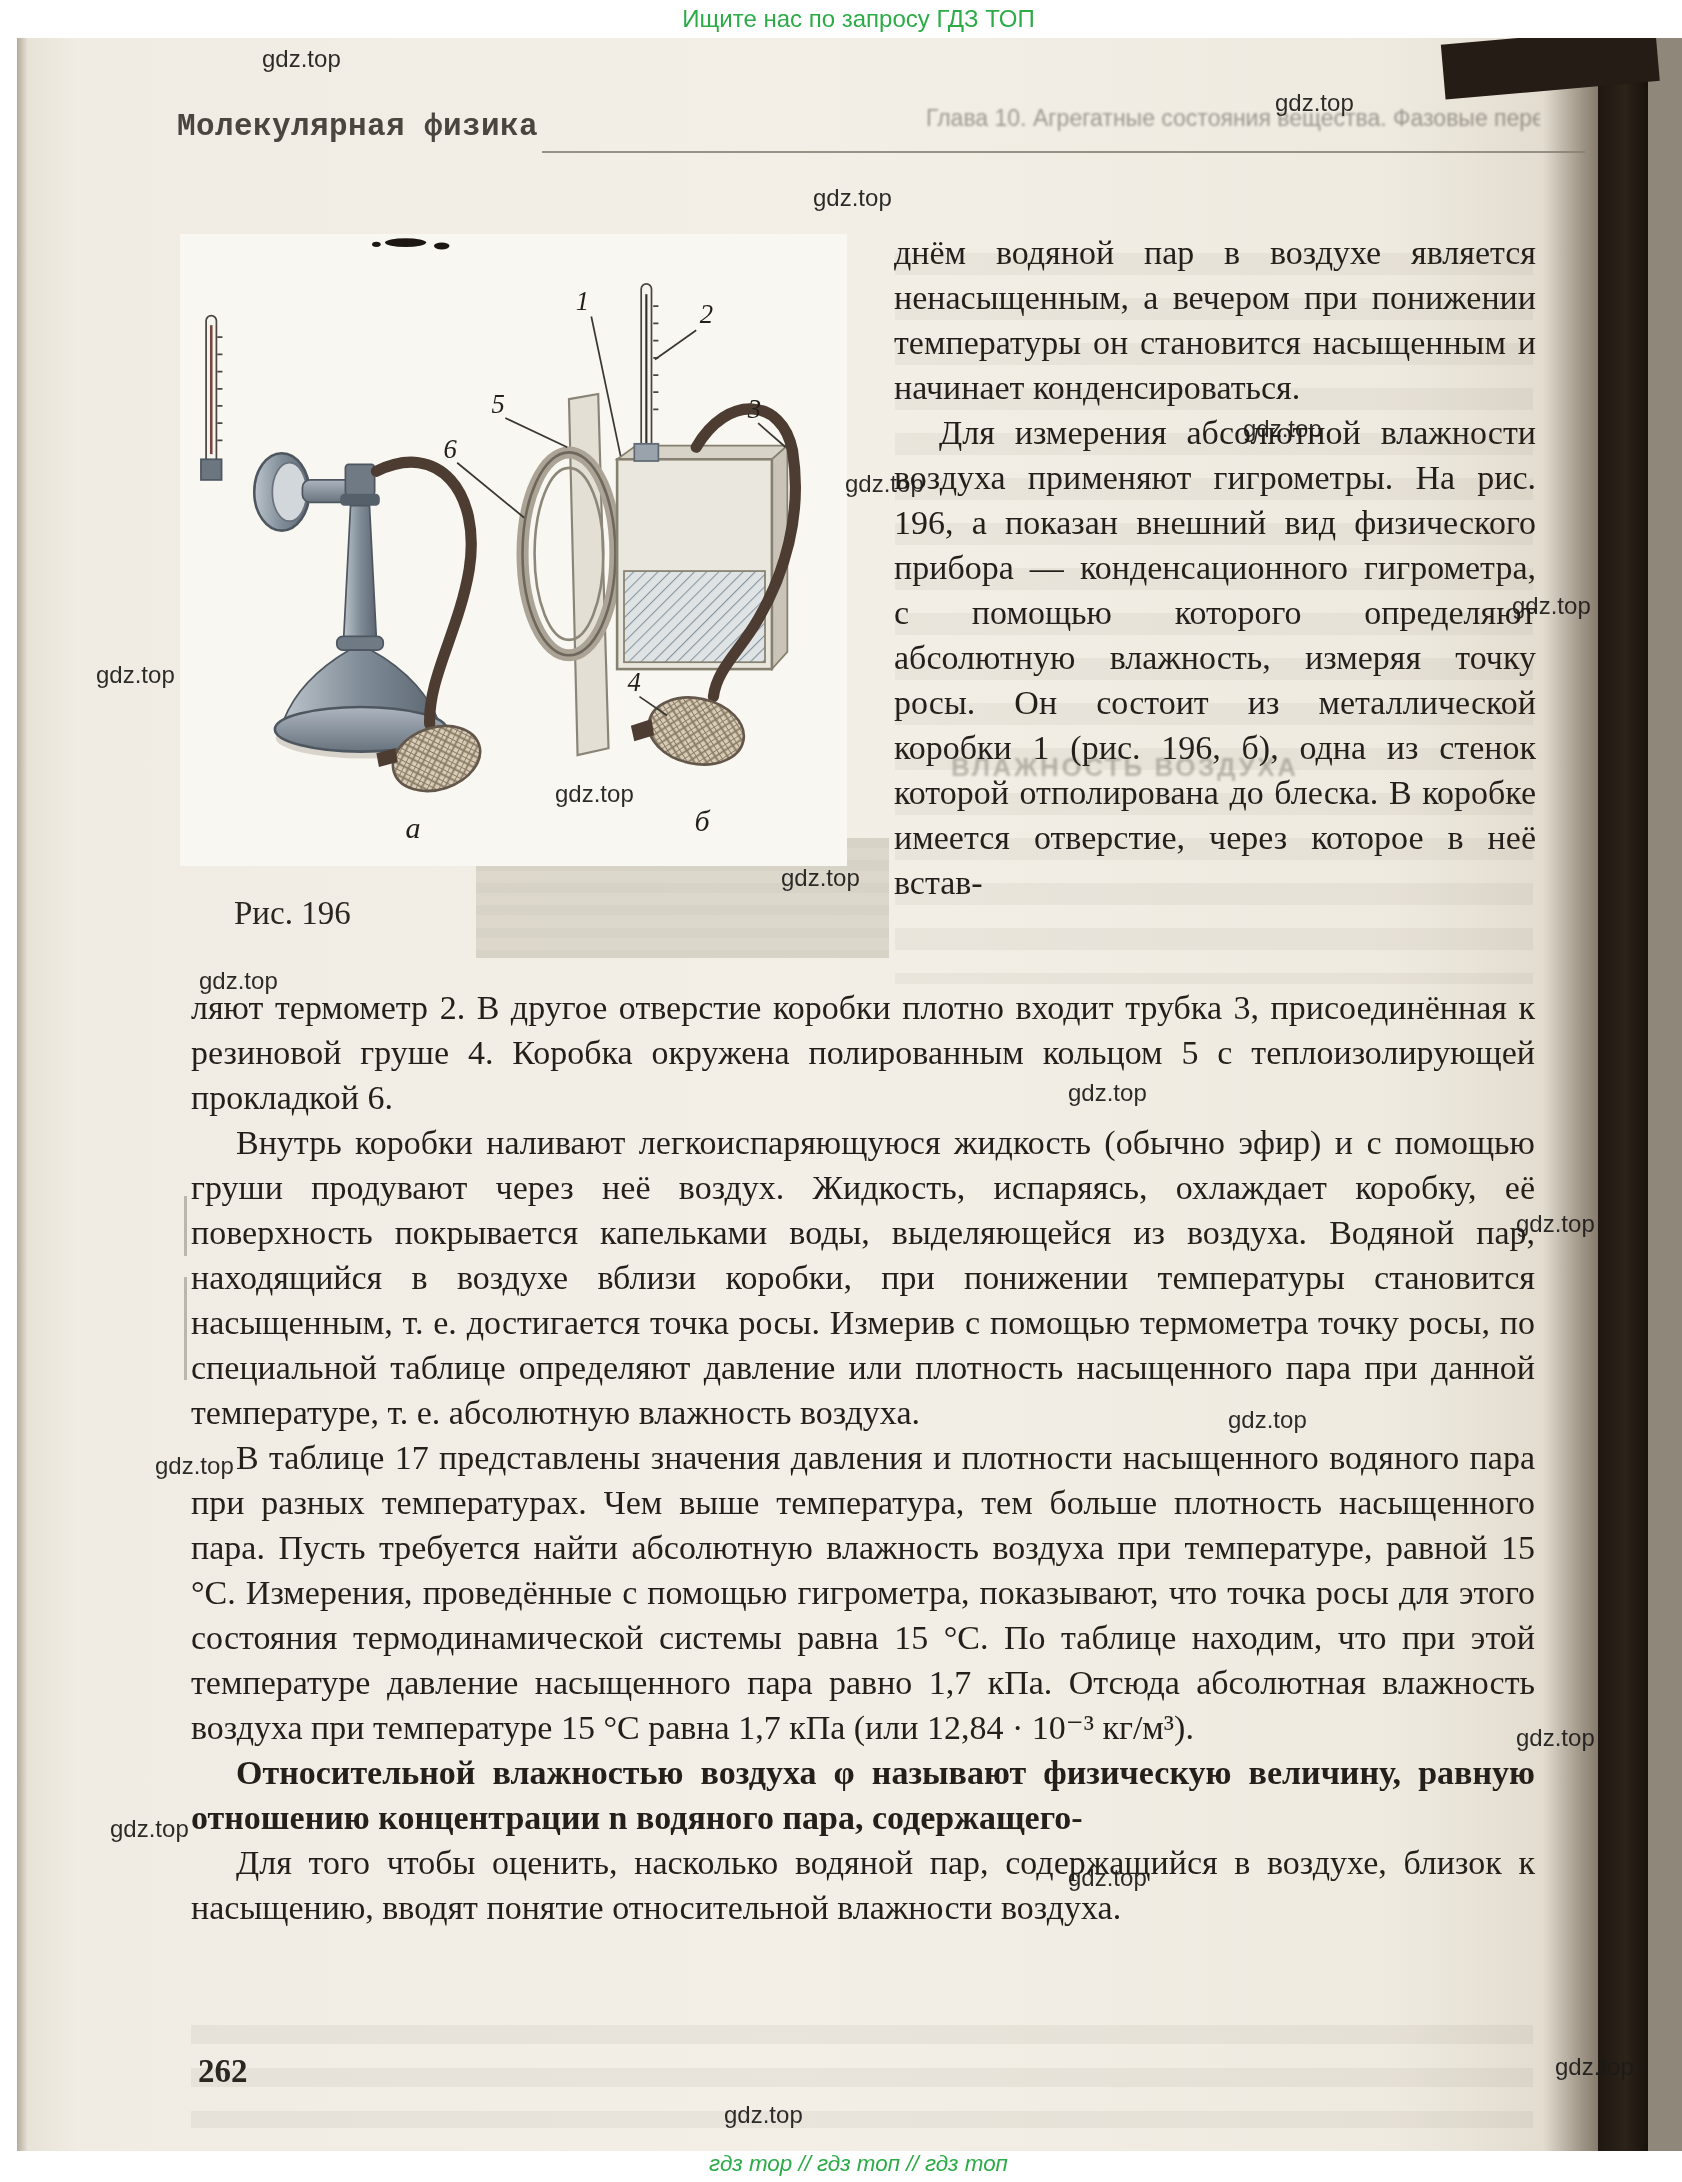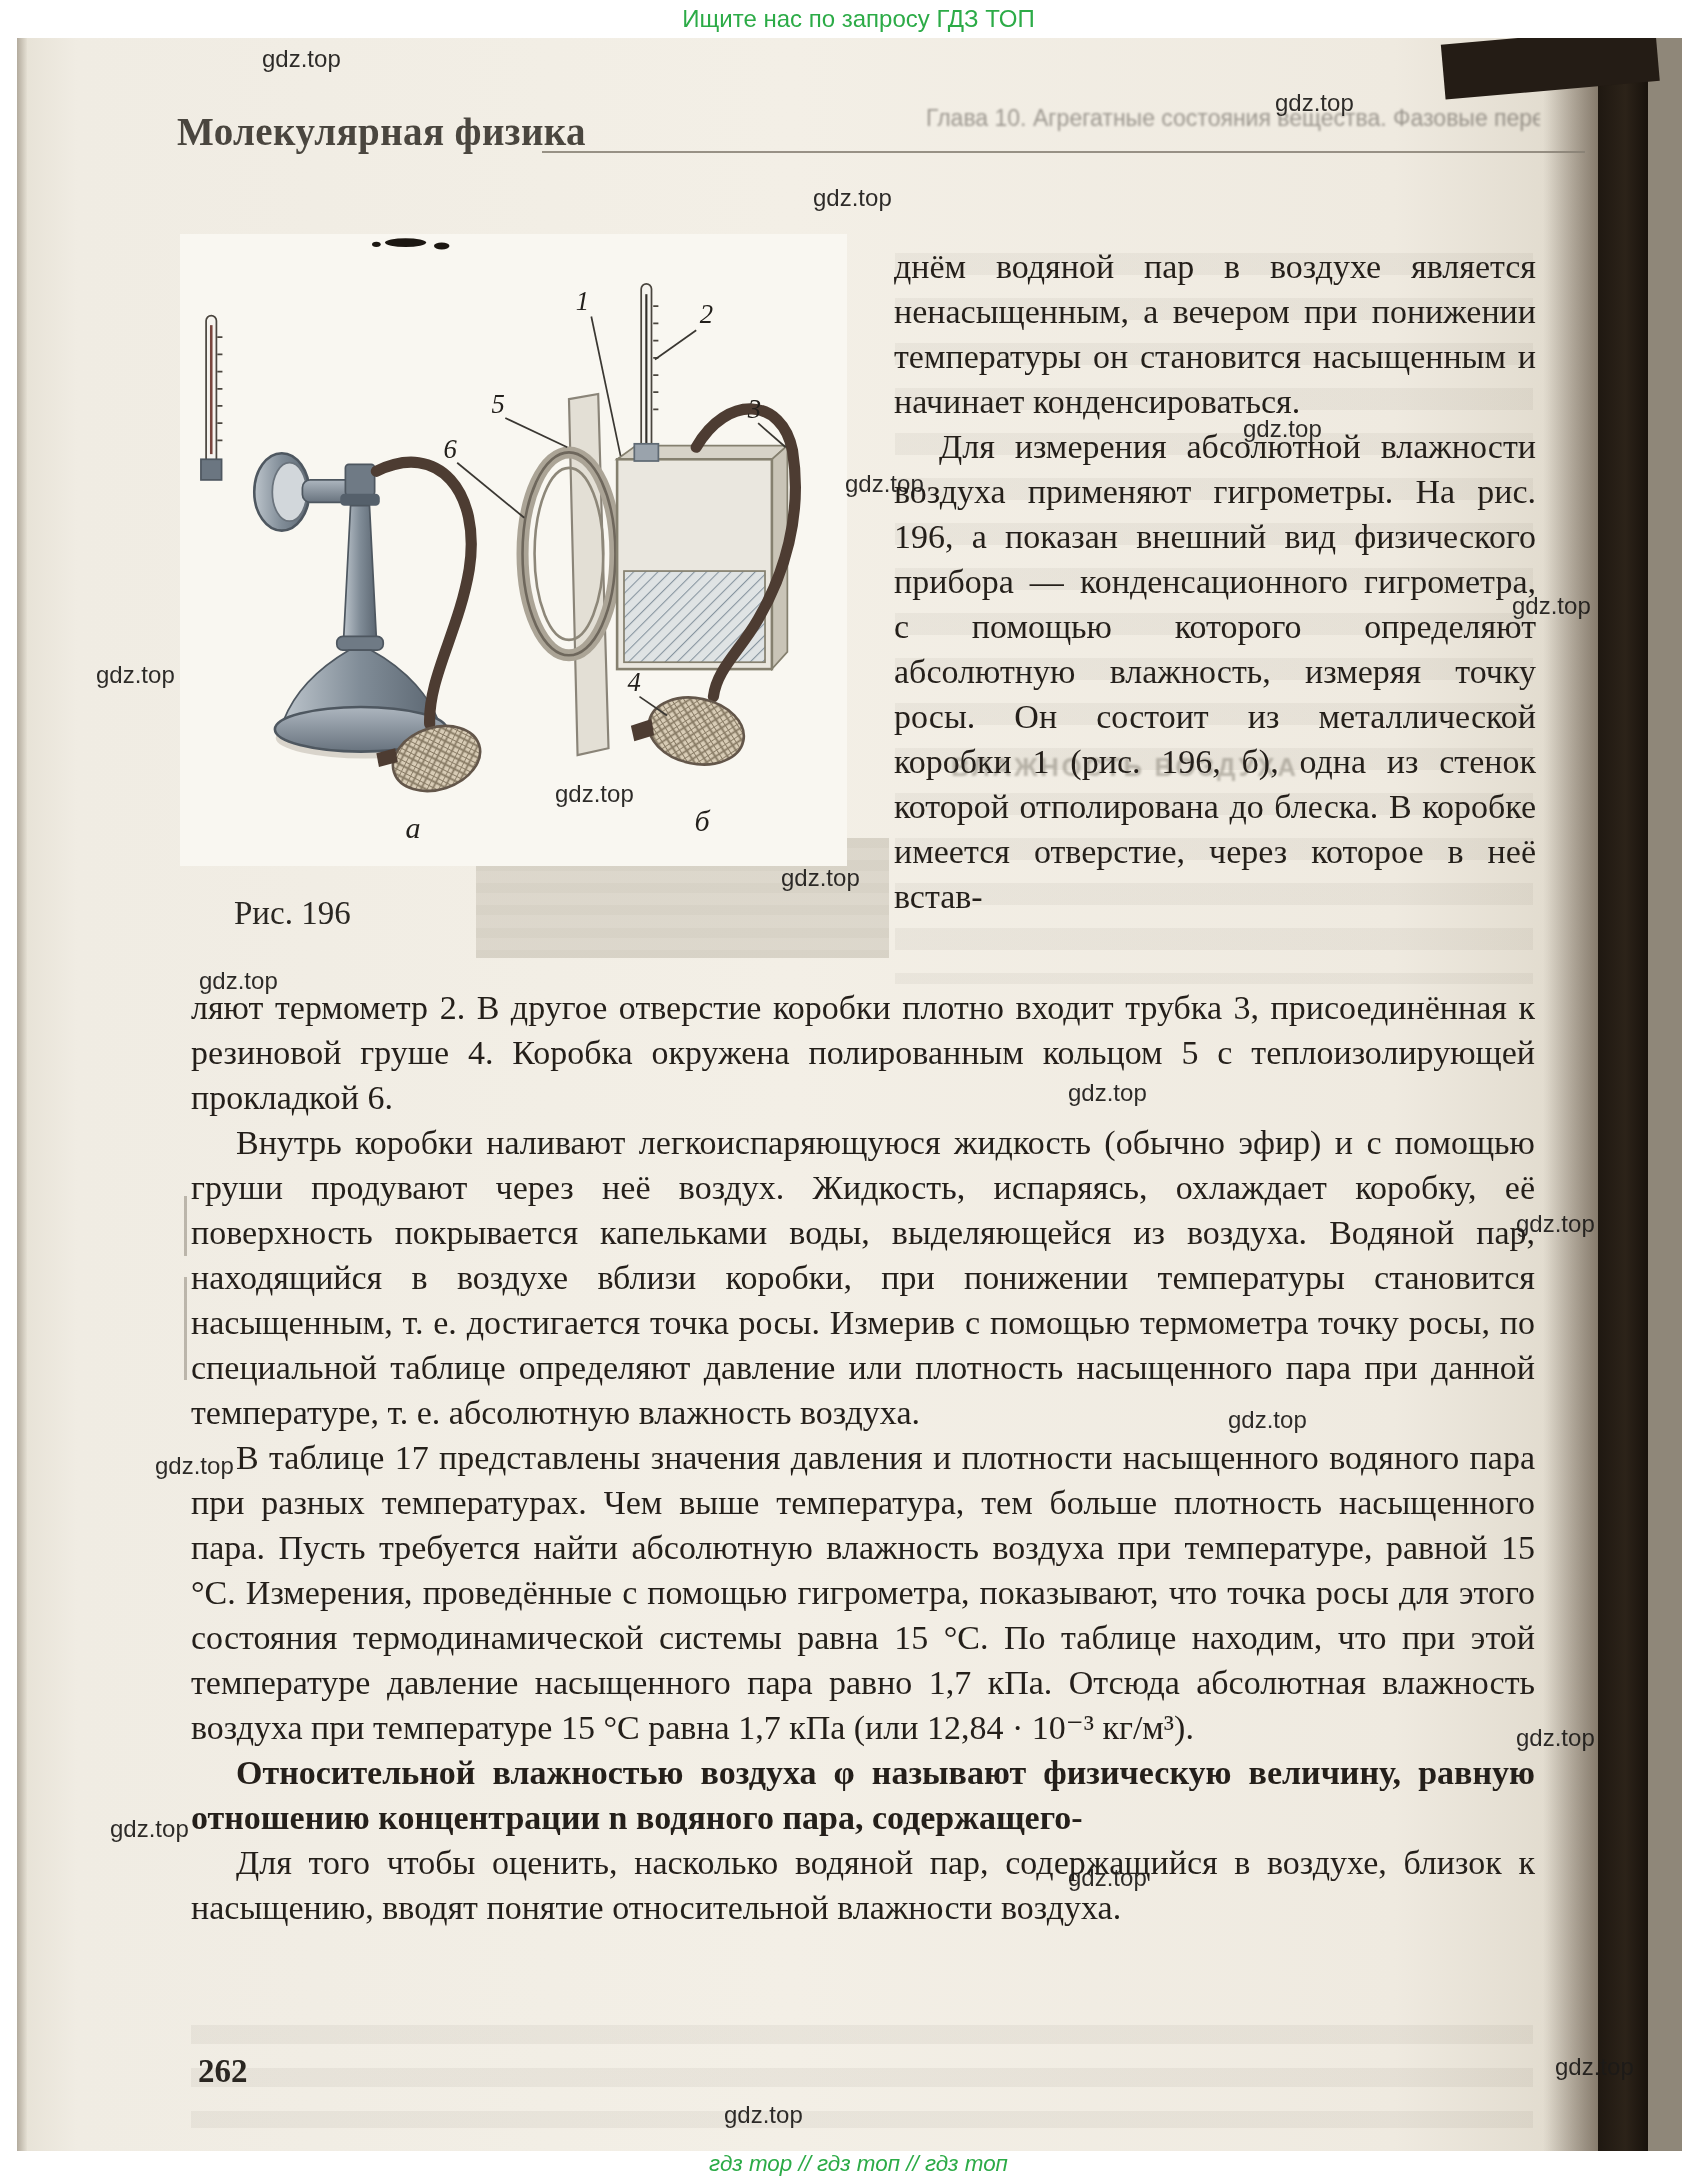--- a/index.html
+++ b/index.html
@@ -30,22 +30,22 @@
     background:linear-gradient(90deg, rgba(74,60,46,0), rgba(74,60,46,.55)); }
   .spine-dark { position:absolute; right:52px; top:0; width:50px; height:100%;
     background:linear-gradient(90deg,#1f1811,#2c2319 55%,#18120c); }
   .spine-outer { position:absolute; right:0; top:0; width:52px; height:100%; background:#8f8779; }
   .corner-wedge { position:absolute; right:45px; top:-12px; width:215px; height:55px;
     background:#241c15; transform:rotate(-5deg); transform-origin:right top; }
 
   
   .header-title {
     position:absolute; left:160px; top:71px;
-    font-family:Liberation Serif, serif;
-    font-size:39px; font-weight:700; color:#4a463f; letter-spacing:0.4px;
+    font-family:Liberation Mono, monospace;
+    font-size:31px; font-weight:700; color:#4a463f; letter-spacing:0.4px;
   }
   .ghost-chapter {
     position:absolute; left:909px; top:67px; width:614px; overflow:hidden; white-space:nowrap;
     font-family:"Liberation Sans","DejaVu Sans",sans-serif;
     font-size:23px; color:#56514a; opacity:.55; filter:blur(1.1px);
   }
   .header-rule { position:absolute; left:525px; top:113px; width:1043px; height:1.7px;
     background:#878074; opacity:.85; }
 
   
@@ -75,21 +75,21 @@
   .ghost-bottom-lines {
     position:absolute; left:174px; top:1987px; width:1342px; height:103px; z-index:0;
     background:repeating-linear-gradient(180deg, rgba(110,102,88,.08) 0 19px, rgba(0,0,0,0) 19px 43px);
   }
   .crease { position:absolute; width:2.6px; background:#8f897c; opacity:.55; }
   .crease-1 { left:167px; top:1158px; height:60px; }
   .crease-2 { left:167px; top:1239px; height:103px; }
 
   
   .col-text {
-    position:absolute; left:877px; top:206px; width:642px; z-index:2;
+    position:absolute; left:877px; top:192px; width:642px; z-index:2;
     font-size:34px; line-height:45px; color:#241f1a; text-align:justify; hyphens:auto;
   }
   .full-text {
     position:absolute; left:174px; top:947px; width:1344px; z-index:2;
     font-size:34px; line-height:45px; color:#241f1a; text-align:justify; hyphens:auto;
   }
   .col-text p, .full-text p { margin:0; }
   .ind { text-indent:45px; }
   .bold-para { font-weight:700; }
   .seg-i { }

